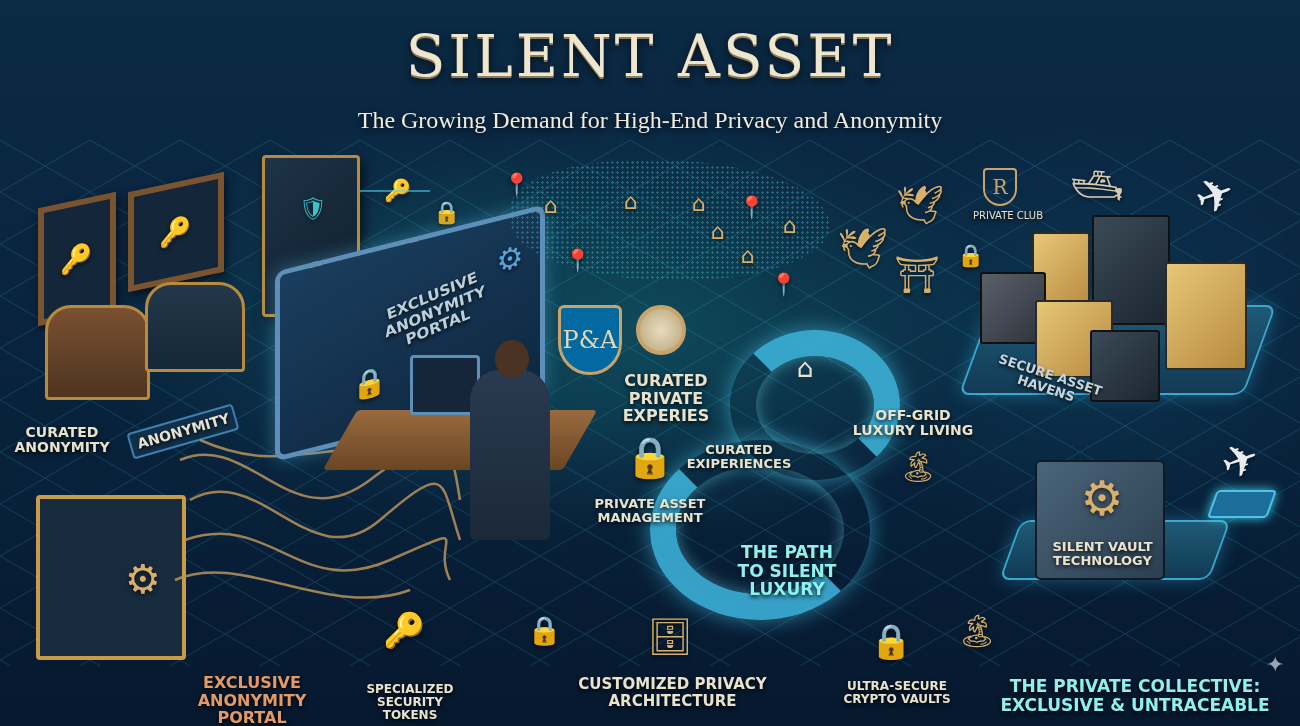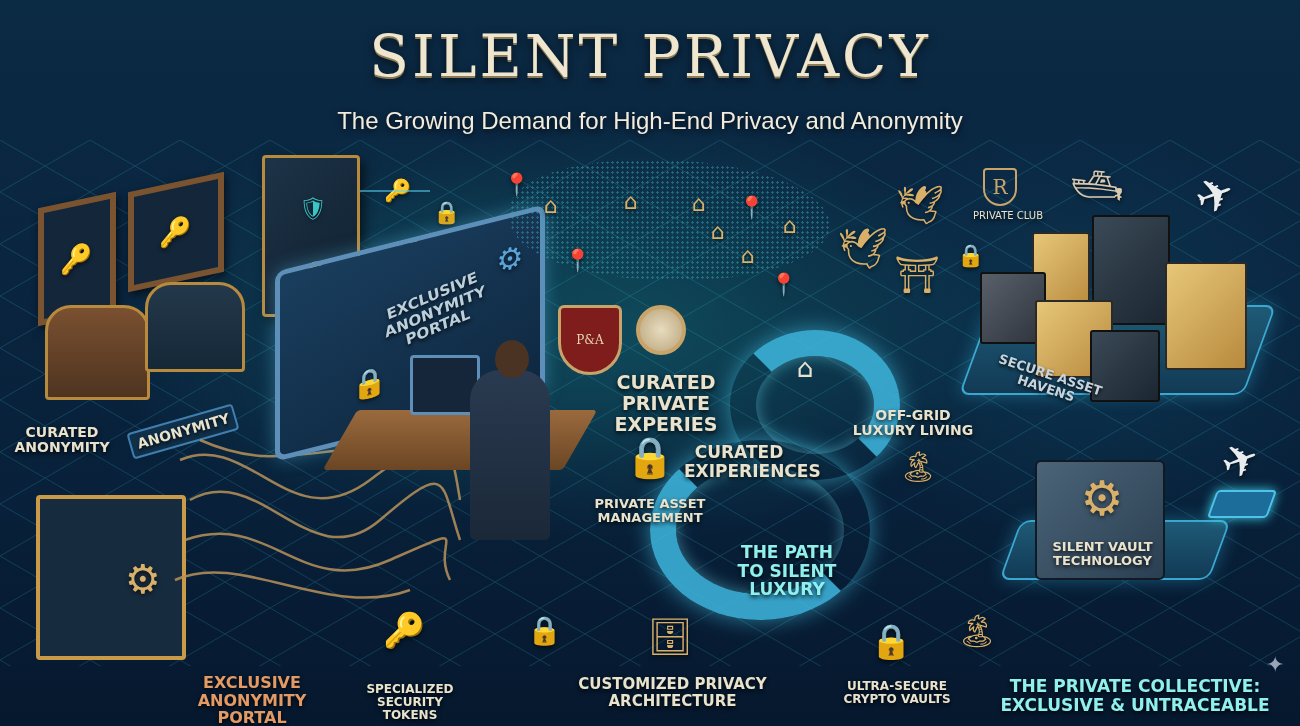--- a/index.html
+++ b/index.html
@@ -12,21 +12,21 @@
       radial-gradient(ellipse 380px 280px at 1080px 330px, #0c3550 0%, rgba(12,53,80,0) 75%),
       linear-gradient(180deg,#0b2a44 0%, #0a2540 35%, #082039 70%, #06182e 100%);}
   .grid{position:absolute;inset:140px 0 60px 0;opacity:.18;
     background-image:linear-gradient(30deg, transparent 49%, #3bd1e6 50%, transparent 51%),
                      linear-gradient(150deg, transparent 49%, #3bd1e6 50%, transparent 51%);
     background-size:90px 52px}
   .title{position:absolute;left:0;right:0;top:22px;text-align:center;
     font-family:"DejaVu Serif",serif;font-size:58px;letter-spacing:3px;color:#efe6cf;
     text-shadow:0 2px 0 #8c7a55,0 4px 10px rgba(0,0,0,.7)}
   .subtitle{position:absolute;left:0;right:0;top:107px;text-align:center;
-    font-family:Liberation Sans, sans-serif;font-size:24px;color:#f2ecde;
+    font-family:Liberation Serif, serif;font-size:24px;color:#f2ecde;
     text-shadow:0 2px 6px rgba(0,0,0,.8)}
   .lbl{position:absolute;font-family:"DejaVu Sans",sans-serif;font-weight:bold;text-align:center;
     text-transform:uppercase;line-height:1.1;text-shadow:0 2px 4px rgba(0,0,0,.85)}
   .cream{color:#e9e2cc}
   .orange{color:#e39a64}
   .cyan{color:#8ff0ee}
   
   .obj{position:absolute}
   .frame{border:6px solid #7a5330;background:#13263a;box-shadow:2px 4px 8px rgba(0,0,0,.6)}
   .chest{border-radius:26px 26px 4px 4px;border:3px solid #b88a3e}
@@ -45,21 +45,21 @@
     border-radius:10px;transform:skewX(-20deg);box-shadow:0 0 18px rgba(60,200,240,.35)}
   .wire{position:absolute;border-top:2px solid rgba(90,210,240,.55)}
   .sparkle{position:absolute;color:#9aa4b6;font-size:22px}
 </style>
 </head>
 <body>
 
 <div class="bg"></div>
 <div class="grid"></div>
 
-<div class="title">SILENT PRIVACY</div>
+<div class="title">SILENT ASSET</div>
 <div class="subtitle">The Growing Demand for High-End Privacy and Anonymity</div>
 
 <div class="obj frame" style="left:38px;top:200px;width:78px;height:118px;transform:skewY(-12deg)">
   <div class="icon" style="inset:0;font-size:26px">🔑</div>
 </div>
 <div class="obj frame" style="left:128px;top:182px;width:96px;height:100px;transform:skewY(-12deg)">
   <div class="icon" style="inset:0;font-size:26px">🔑</div>
 </div>
 
 <div class="obj chest" style="left:45px;top:305px;width:105px;height:95px;background:linear-gradient(180deg,#7a5030,#4e3420)"></div>
@@ -126,29 +126,29 @@
 
 <div class="platform" style="left:975px;top:305px;width:285px;height:90px"></div>
 <div class="obj gold" style="left:1032px;top:232px;width:58px;height:80px;border:2px solid #2a2a2a;border-radius:3px"></div>
 <div class="obj dark" style="left:1092px;top:215px;width:78px;height:110px;border:2px solid #111;border-radius:3px"></div>
 <div class="obj steel" style="left:980px;top:272px;width:66px;height:72px;border:2px solid #111;border-radius:3px"></div>
 <div class="obj gold" style="left:1035px;top:300px;width:78px;height:78px;border:2px solid #2a2a2a;border-radius:3px"></div>
 <div class="obj dark" style="left:1090px;top:330px;width:70px;height:72px;border:2px solid #111;border-radius:3px"></div>
 <div class="obj gold" style="left:1165px;top:262px;width:82px;height:108px;border:2px solid #2a2a2a;border-radius:3px"></div>
 <div class="lbl cream" style="left:968px;top:368px;width:160px;font-size:13px;color:#c8d4dc;transform:rotate(18deg)">SECURE ASSET HAVENS</div>
 
-<div class="obj" style="left:558px;top:305px;width:64px;height:70px;border:3px solid #c9a46a;border-radius:6px 6px 32px 32px;background:#7f1d1d;display:flex;align-items:center;justify-content:center;font-family:'DejaVu Serif',serif;font-size:12px;color:#e6d6b0">P&amp;A</div>
+<div class="obj" style="left:558px;top:305px;width:64px;height:70px;border:3px solid #c9a46a;border-radius:6px 6px 32px 32px;background:#0369a1;display:flex;align-items:center;justify-content:center;font-family:'DejaVu Serif',serif;font-size:24px;color:#e6d6b0">P&amp;A</div>
 <div class="obj" style="left:636px;top:305px;width:50px;height:50px;border-radius:50%;border:4px solid #c9a46a;background:radial-gradient(#e7dcbf,#b9a47a)"></div>
 
 <div class="path" style="left:730px;top:330px;width:170px;height:150px;border-left-color:transparent;border-bottom-color:transparent"></div>
 <div class="path" style="left:650px;top:440px;width:220px;height:180px;border-right-color:transparent;border-top-color:transparent"></div>
 <div class="obj" style="left:785px;top:352px;width:40px;height:32px;font-size:26px;display:flex;align-items:center;justify-content:center">⌂</div>
 
-<div class="lbl cream" style="left:586px;top:372px;width:160px;font-size:19px">CURATED PRIVATE EXPERIES</div>
-<div class="lbl cream" style="left:684px;top:443px;width:110px;font-size:17px">CURATED EXIPERIENCES</div>
+<div class="lbl cream" style="left:586px;top:372px;width:160px;font-size:16px">CURATED PRIVATE EXPERIES</div>
+<div class="lbl cream" style="left:684px;top:443px;width:110px;font-size:13px">CURATED EXIPERIENCES</div>
 <div class="icon" style="left:628px;top:430px;width:44px;height:54px;font-size:40px">🔒</div>
 <div class="lbl cream" style="left:590px;top:497px;width:120px;font-size:13px">PRIVATE ASSET MANAGEMENT</div>
 <div class="lbl cream" style="left:848px;top:408px;width:130px;font-size:14px">OFF-GRID LUXURY LIVING</div>
 <div class="icon" style="left:896px;top:446px;width:44px;height:40px;font-size:30px">🏝</div>
 <div class="lbl cyan" style="left:732px;top:543px;width:110px;font-size:17px">THE PATH TO SILENT LUXURY</div>
 
 <div class="platform" style="left:1010px;top:520px;width:210px;height:60px"></div>
 <div class="obj" style="left:1035px;top:460px;width:130px;height:120px;background:linear-gradient(135deg,#4b6478,#2b3f52);border:2px solid #0f1a24;border-radius:6px">
   <div class="icon" style="left:30px;top:6px;width:70px;height:60px;font-size:48px">⚙</div>
 </div>

